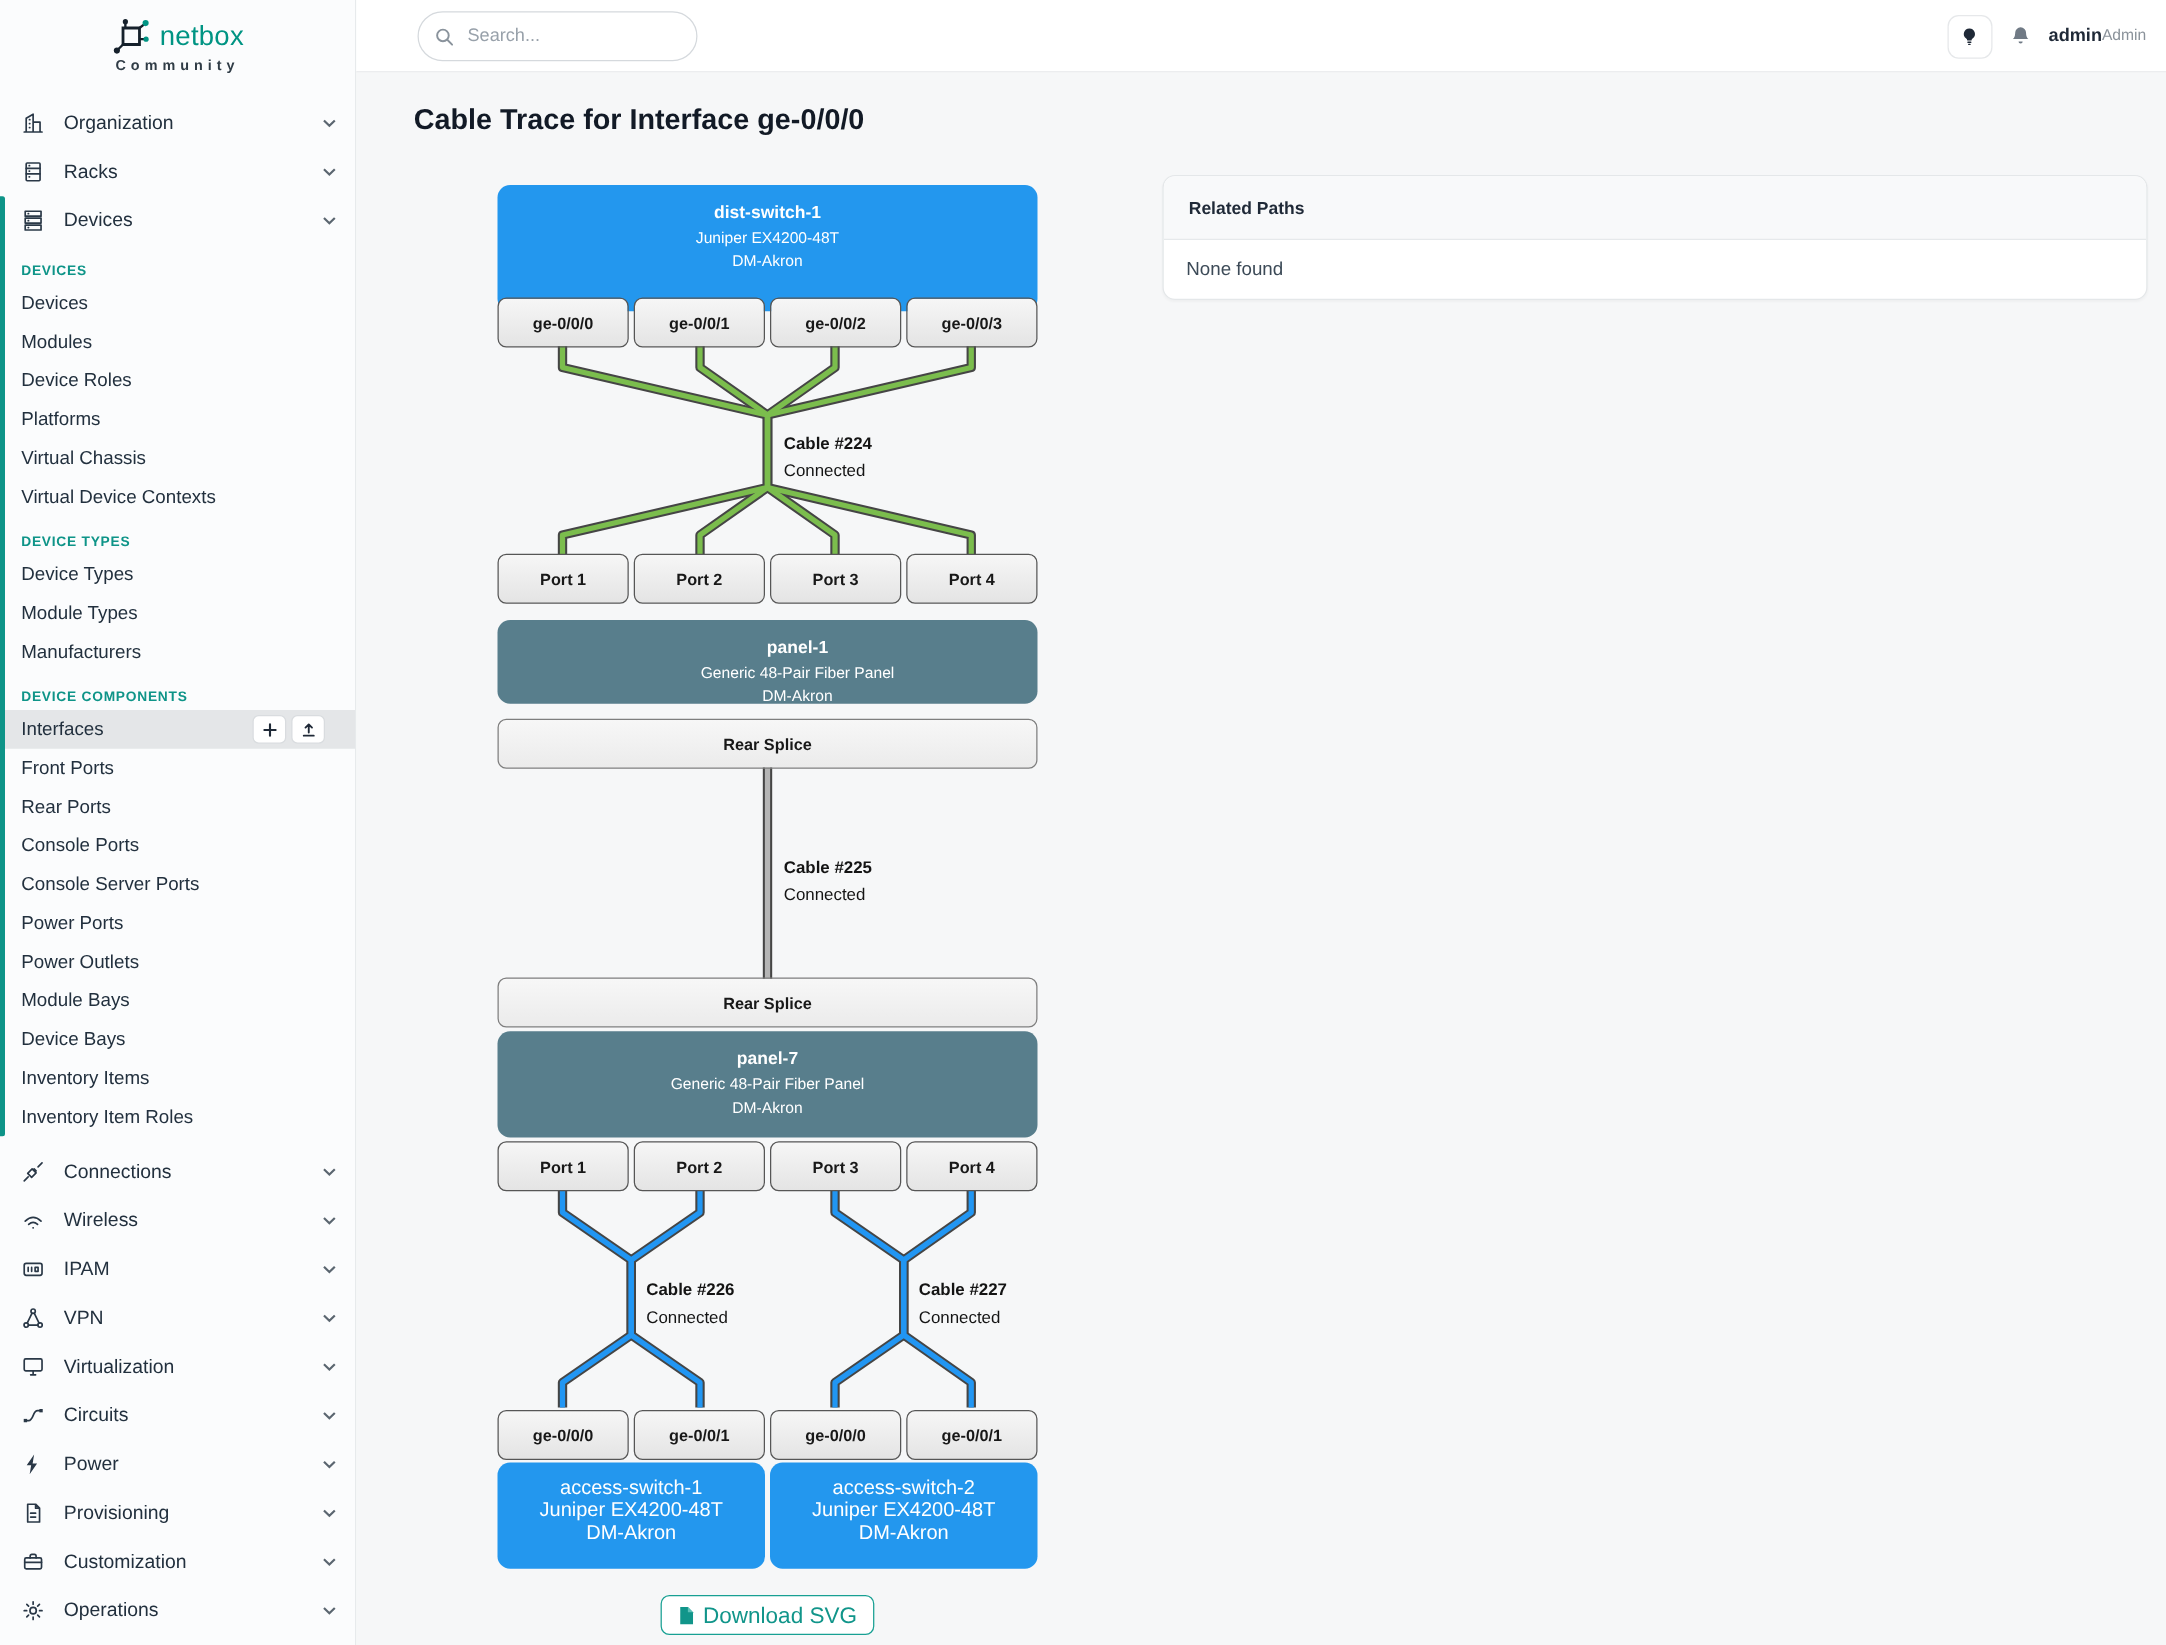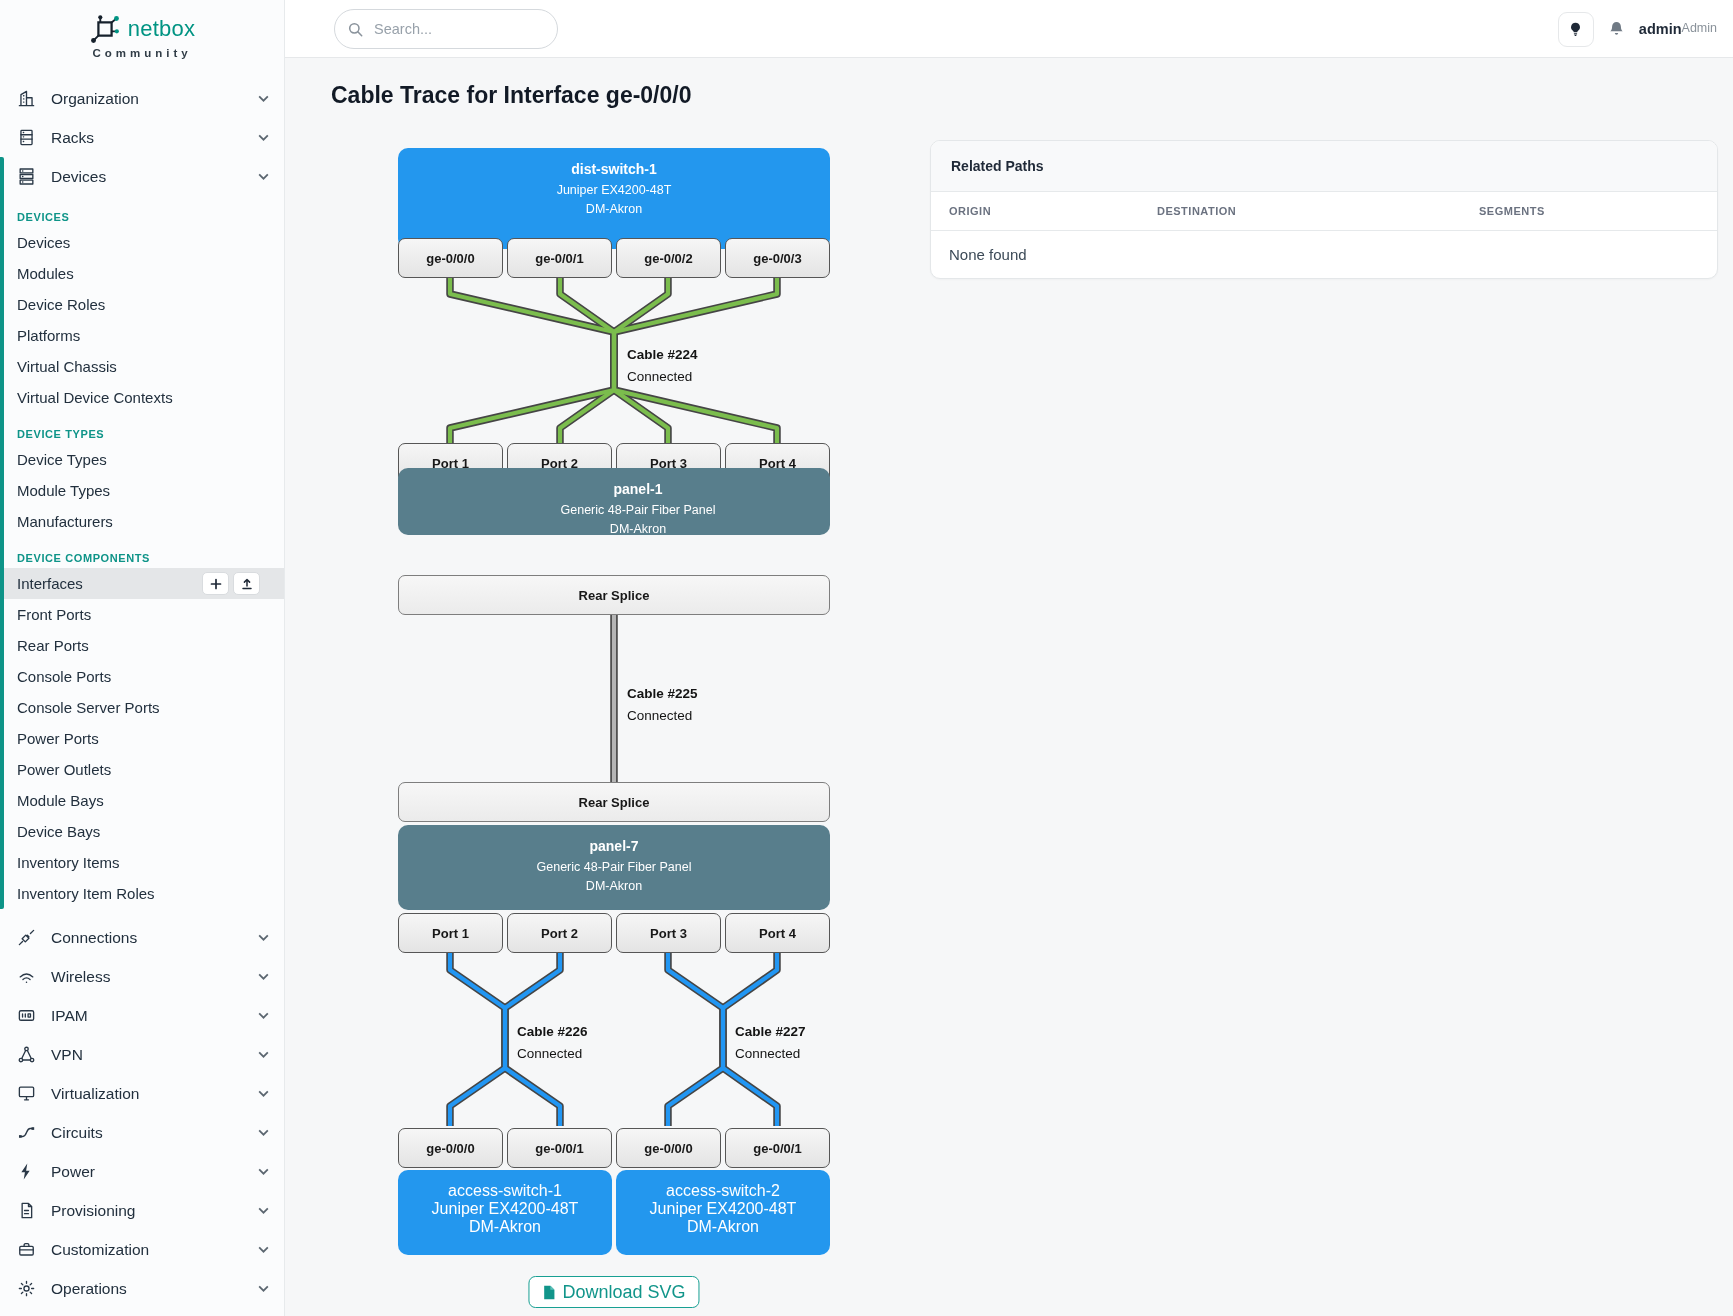--- a/index.html
+++ b/index.html
@@ -341,21 +341,21 @@
       <b>Cable #224</b>
         <span>Connected</span>
     </div>
 
     <div class="drow" style="top:295px;">
       <div class="pbox">Port 1</div>
       <div class="pbox">Port 2</div>
       <div class="pbox">Port 3</div>
       <div class="pbox">Port 4</div>
     </div>
-    <div class="node-box slate" style="top:320px;height:67px;padding-left:48px;">
+    <div class="node-box slate" style="top:348px;height:67px;padding-left:48px;">
       <div class="nm">panel-1</div>
       <div class="sub">Generic 48-Pair Fiber Panel</div>
       <div class="sub">DM-Akron</div>
     </div>
     <div class="splice" style="top:427px;">
         <span>Rear Splice</span>
       </div>
 
     <div class="cable-label" style="left:229px;top:535px;">
       <b>Cable #225</b>
@@ -409,20 +409,15 @@
       <svg width="13" height="15" viewBox="0 0 18 22">
           <path d="M2 1h9l6 6v14H2z" fill="#11958a"></path>
           <path d="M11 1v6h6" fill="#5cc0b8"></path>
         </svg>
       <span>Download SVG</span>
     </div>
   </div>
 
   <div class="card">
     <div class="card-head">Related Paths</div>
-    <div class="card-cols">
-      <div>ORIGIN</div>
-      <div>DESTINATION</div>
-      <div>SEGMENTS</div>
-    </div>
     <div class="card-empty">None found</div>
   </div>
 </div>
 
 </body></html>

